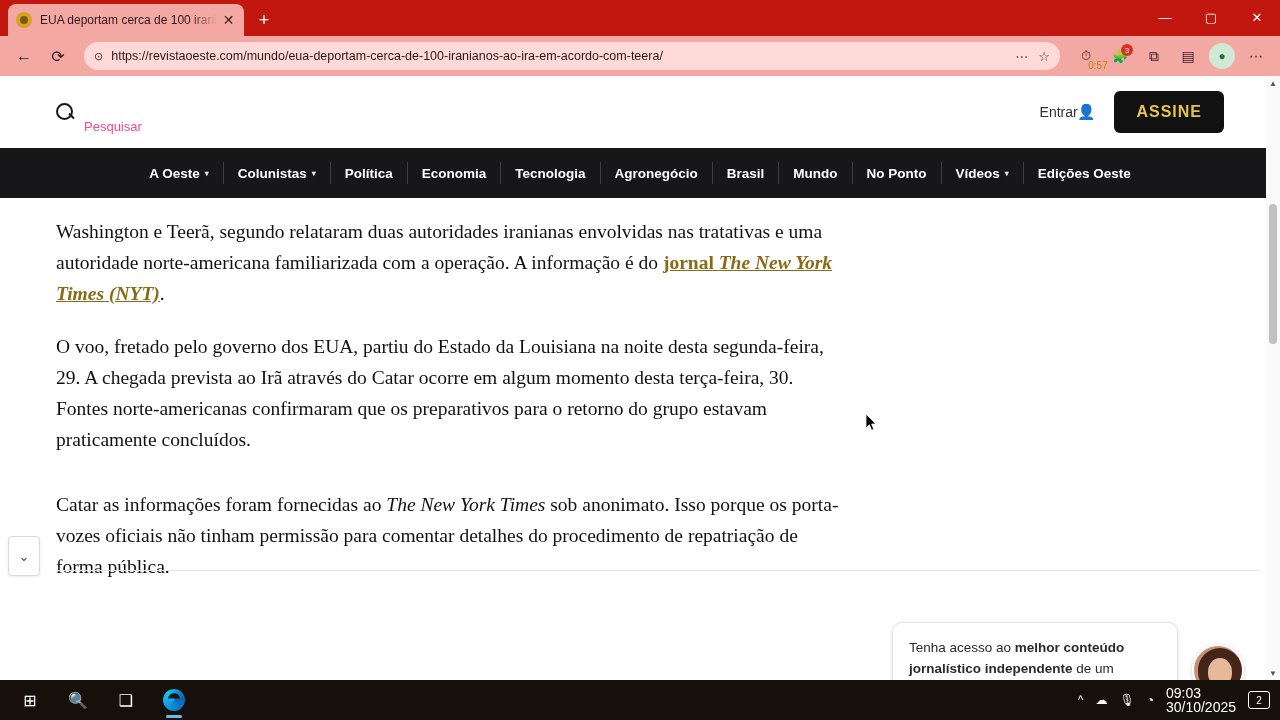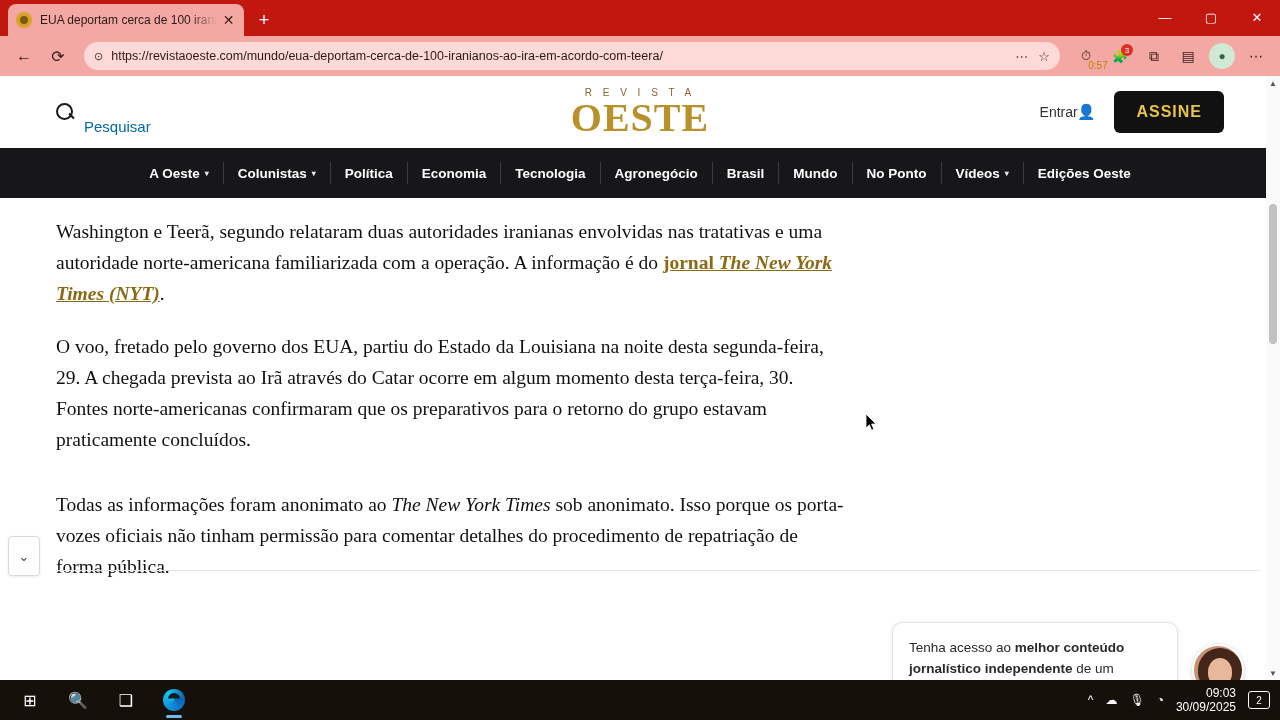--- a/index.html
+++ b/index.html
@@ -107,21 +107,21 @@
   .search-area { display: flex; align-items: center; gap: 10px; }
   .search-glyph { width: 18px; height: 18px; position: relative; }
   .search-glyph::before {
     content: ""; position: absolute; left: 0; top: 0; width: 13px; height: 13px;
     border: 2px solid #1a1a1a; border-radius: 50%;
   }
   .search-glyph::after {
     content: ""; position: absolute; left: 12px; top: 12px; width: 7px; height: 2px;
     background: #1a1a1a; transform: rotate(45deg);
   }
-  .search-label { font-size: 15px; color: #0369a1; margin-top: 28px; }
+  .search-label { font-size: 13px; color: #ec4899; margin-top: 28px; }
   .brand {
     position: absolute; left: 50%; top: 50%; transform: translate(-50%,-50%);
     text-align: center;
   }
   .brand .sup {
     font-size: 10px; letter-spacing: 4px; color: #7d6a2f; margin-bottom: 1px;
   }
   .brand .name {
     font-size: 40px; font-weight: bold; letter-spacing: 1px; color: #b8912a;
     font-family: "Liberation Serif", serif; line-height: 0.95;
@@ -234,21 +234,21 @@
     clip-path: polygon(0 0, 100% 0, 100% 45%, 0 45%);
   }
   .tb-active::after {
     content: ""; position: absolute; bottom: 2px; left: 50%; transform: translateX(-50%);
     width: 16px; height: 3px; border-radius: 2px; background: #6cb9ea;
   }
   .tb-right {
     margin-left: auto; display: flex; align-items: center; gap: 12px; padding-right: 10px;
     color: #fff; font-size: 12px;
   }
-  .clock { text-align: right; line-height: 14px; font-size: 12px; }
+  .clock { line-height: 14px; font-size: 14px; }
   .sys-ico { font-size: 12px; }
   .notif {
     width: 22px; height: 18px; border: 1.5px solid #fff; border-radius: 3px;
     display: flex; align-items: center; justify-content: center; font-size: 10px;
   }
 </style>
 </head>
 <body>
 
 <div class="screen">
@@ -296,24 +296,20 @@
       <div class="tb-ico">⋯</div>
     </div>
 
     <div class="viewport">
 
       <div class="site-header">
         <div class="search-area">
           <span class="search-glyph"></span>
           <span class="search-label">Pesquisar</span>
         </div>
-        <div class="brand">
-          <div class="sup">R E V I S T A</div>
-          <div class="name">OESTE</div>
-        </div>
         <div class="header-right">
           <div class="entrar">
             <span>Entrar</span>
             <span class="person-ico">👤</span>
           </div>
           <div class="assine">ASSINE</div>
         </div>
       </div>
 
       <div class="navbar">
@@ -355,21 +351,21 @@
         </div>
       </div>
 
       <div class="article">
         <div class="article-inner">
           <p><span>Washington e Teerã, segundo relataram duas autoridades iranianas envolvidas nas tratativas e uma autoridade norte-americana familiarizada com a operação. A informação é do </span><a class="lnk"><span>jornal </span><span class="lnk-it">The New York Times (NYT)</span></a><span>.</span></p>
 
 
           <p>O voo, fretado pelo governo dos EUA, partiu do Estado da Louisiana na noite desta segunda-feira, 29. A chegada prevista ao Irã através do Catar ocorre em algum momento desta terça-feira, 30. Fontes norte-americanas confirmaram que os preparativos para o retorno do grupo estavam praticamente concluídos.</p>
 
-          <p style="margin-top:34px;"><span>Todas as informações foram anonimato ao </span><span class="it">The New York Times</span><span> sob anonimato. Isso porque os porta-vozes oficiais não tinham permissão para comentar detalhes do procedimento de repatriação de forma pública.</span></p>
+          <p style="margin-top:34px;"><span>Catar as informações foram fornecidas ao </span><span class="it">The New York Times</span><span> sob anonimato. Isso porque os porta-vozes oficiais não tinham permissão para comentar detalhes do procedimento de repatriação de forma pública.</span></p>
         </div>
 
         <div class="hr-bottom"></div>
 
         <div class="scroll-down-btn">⌄</div>
 
         <div class="promo">
           <span>Tenha acesso ao </span><b>melhor conteúdo</b><br>
           <b>jornalístico independente</b><span> de um</span><br>
           
@@ -403,19 +399,19 @@
         <span class="edge-ico"></span>
       </div>
     </div>
     <div class="tb-right">
       <span class="sys-ico">^</span>
       <span class="sys-ico">☁</span>
       <span class="sys-ico">🎙</span>
       <span class="sys-ico">◔</span>
       <span class="clock">
         <span>09:03</span><br>
-        <span>30/09/2025</span>
+        <span>30/10/2025</span>
       </span>
       <span class="notif">2</span>
     </div>
   </div>
 
 </div>
 
 </body></html>

